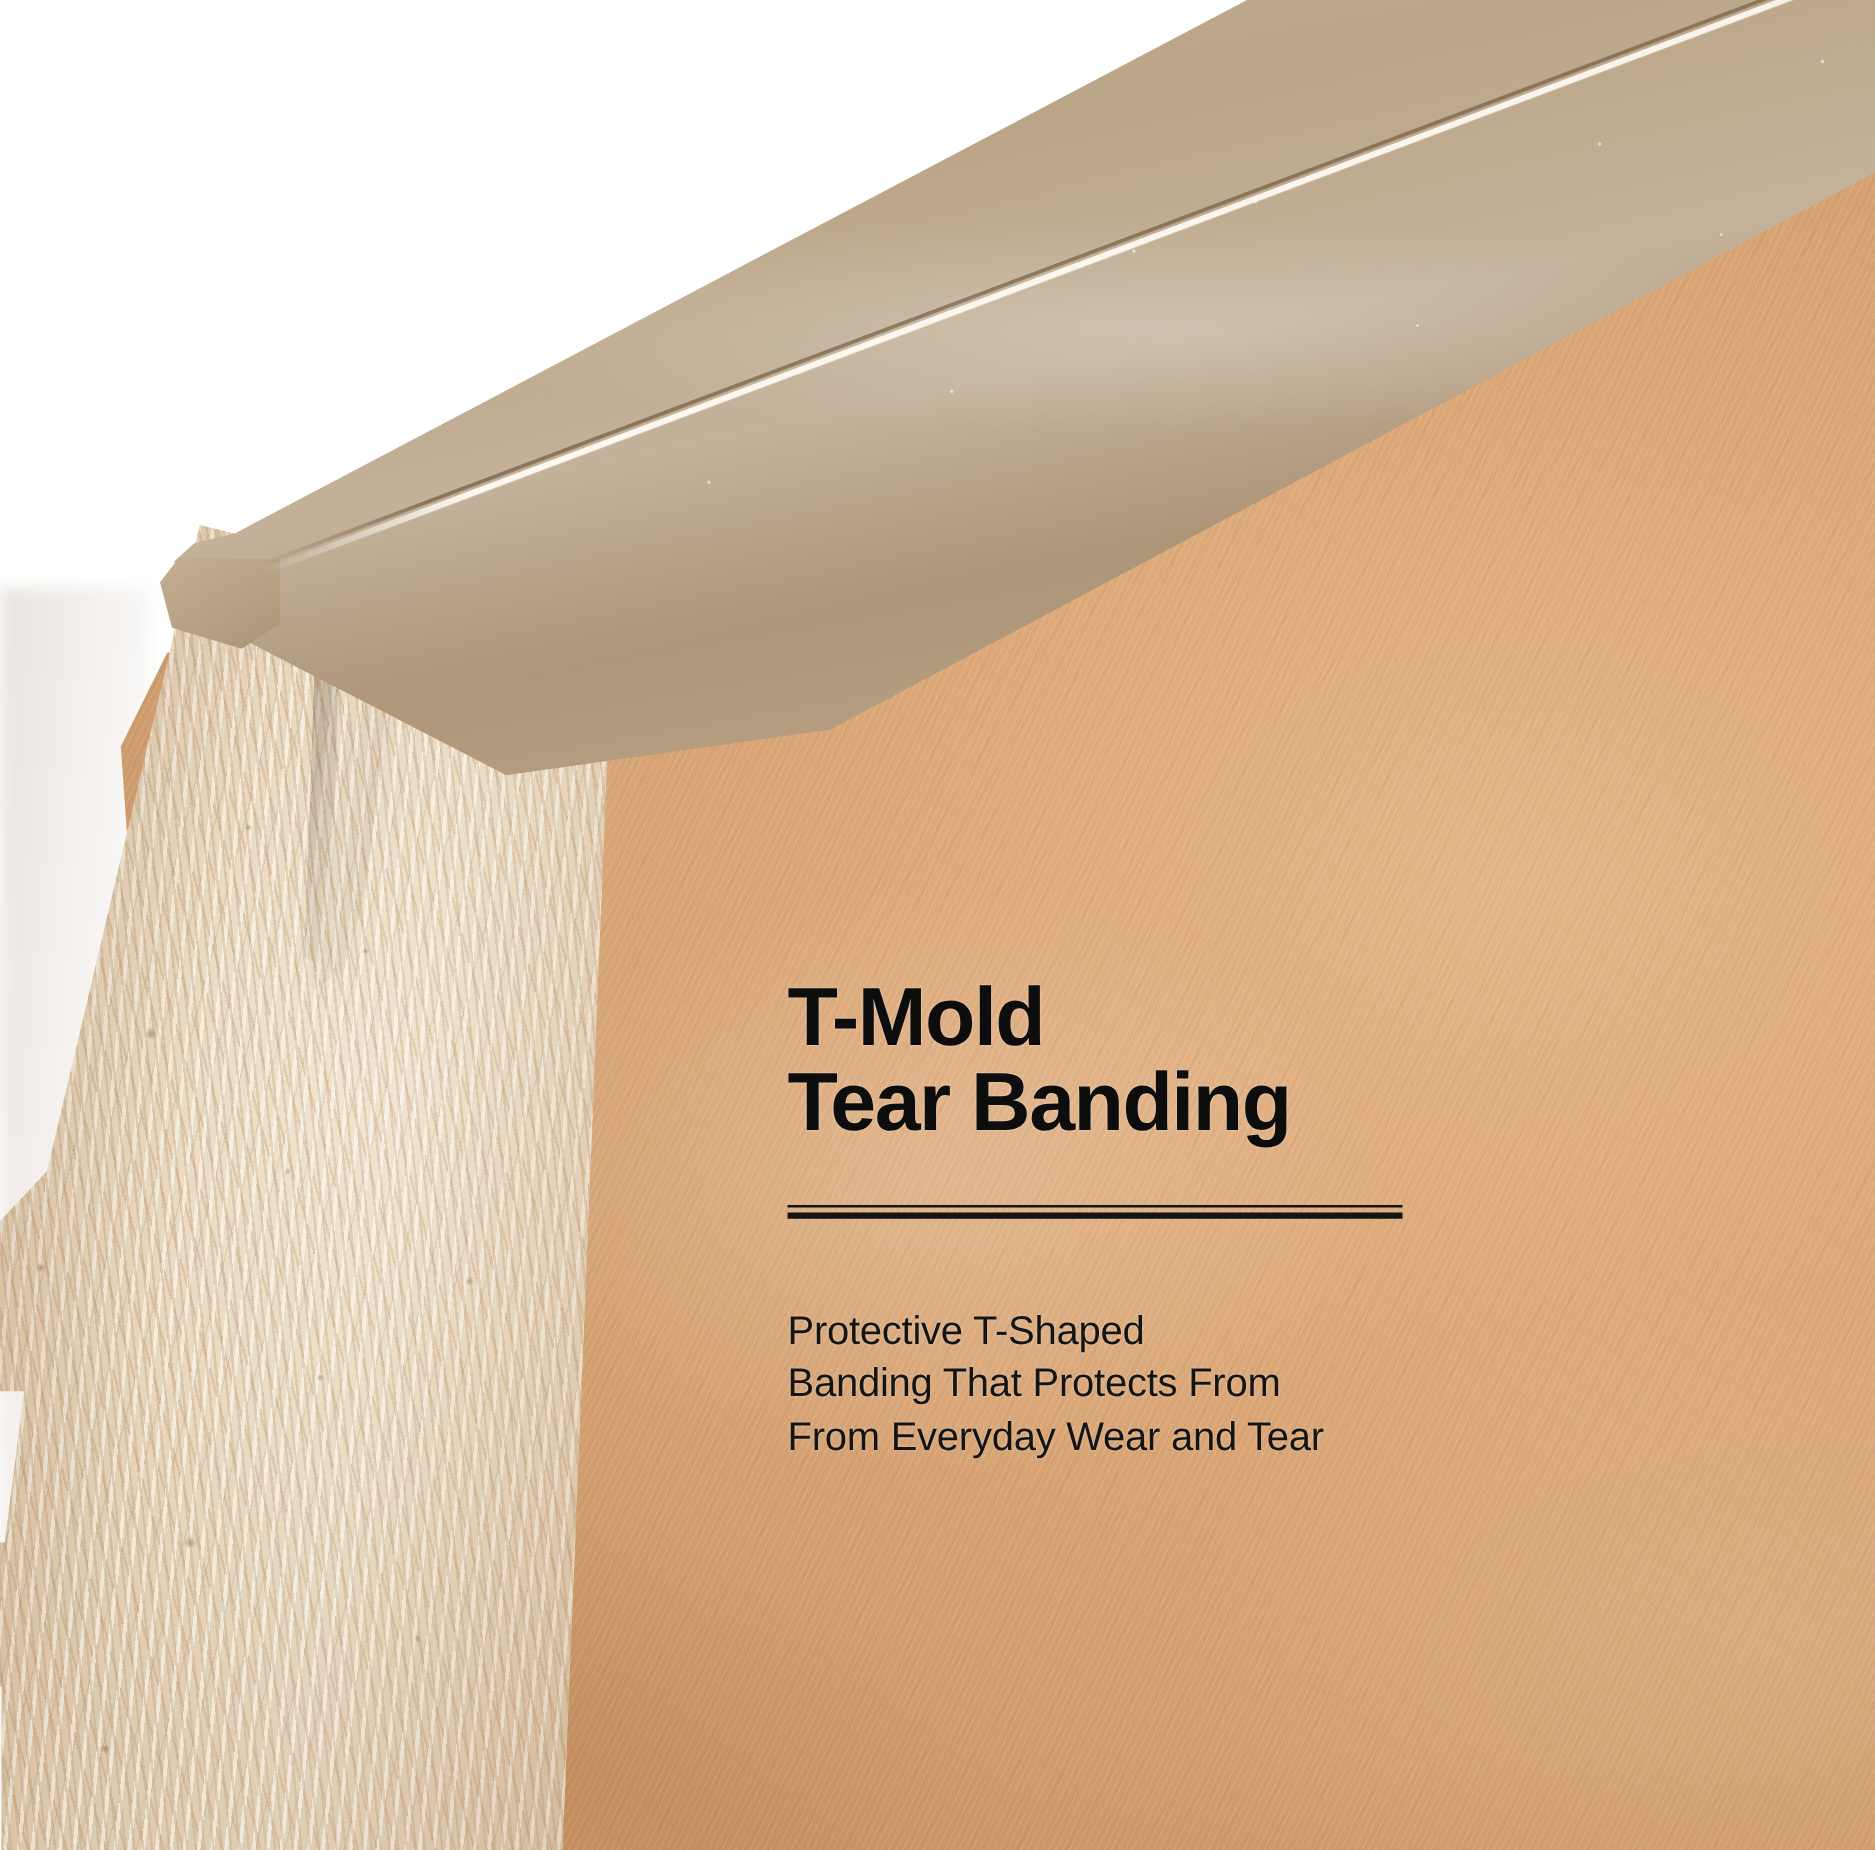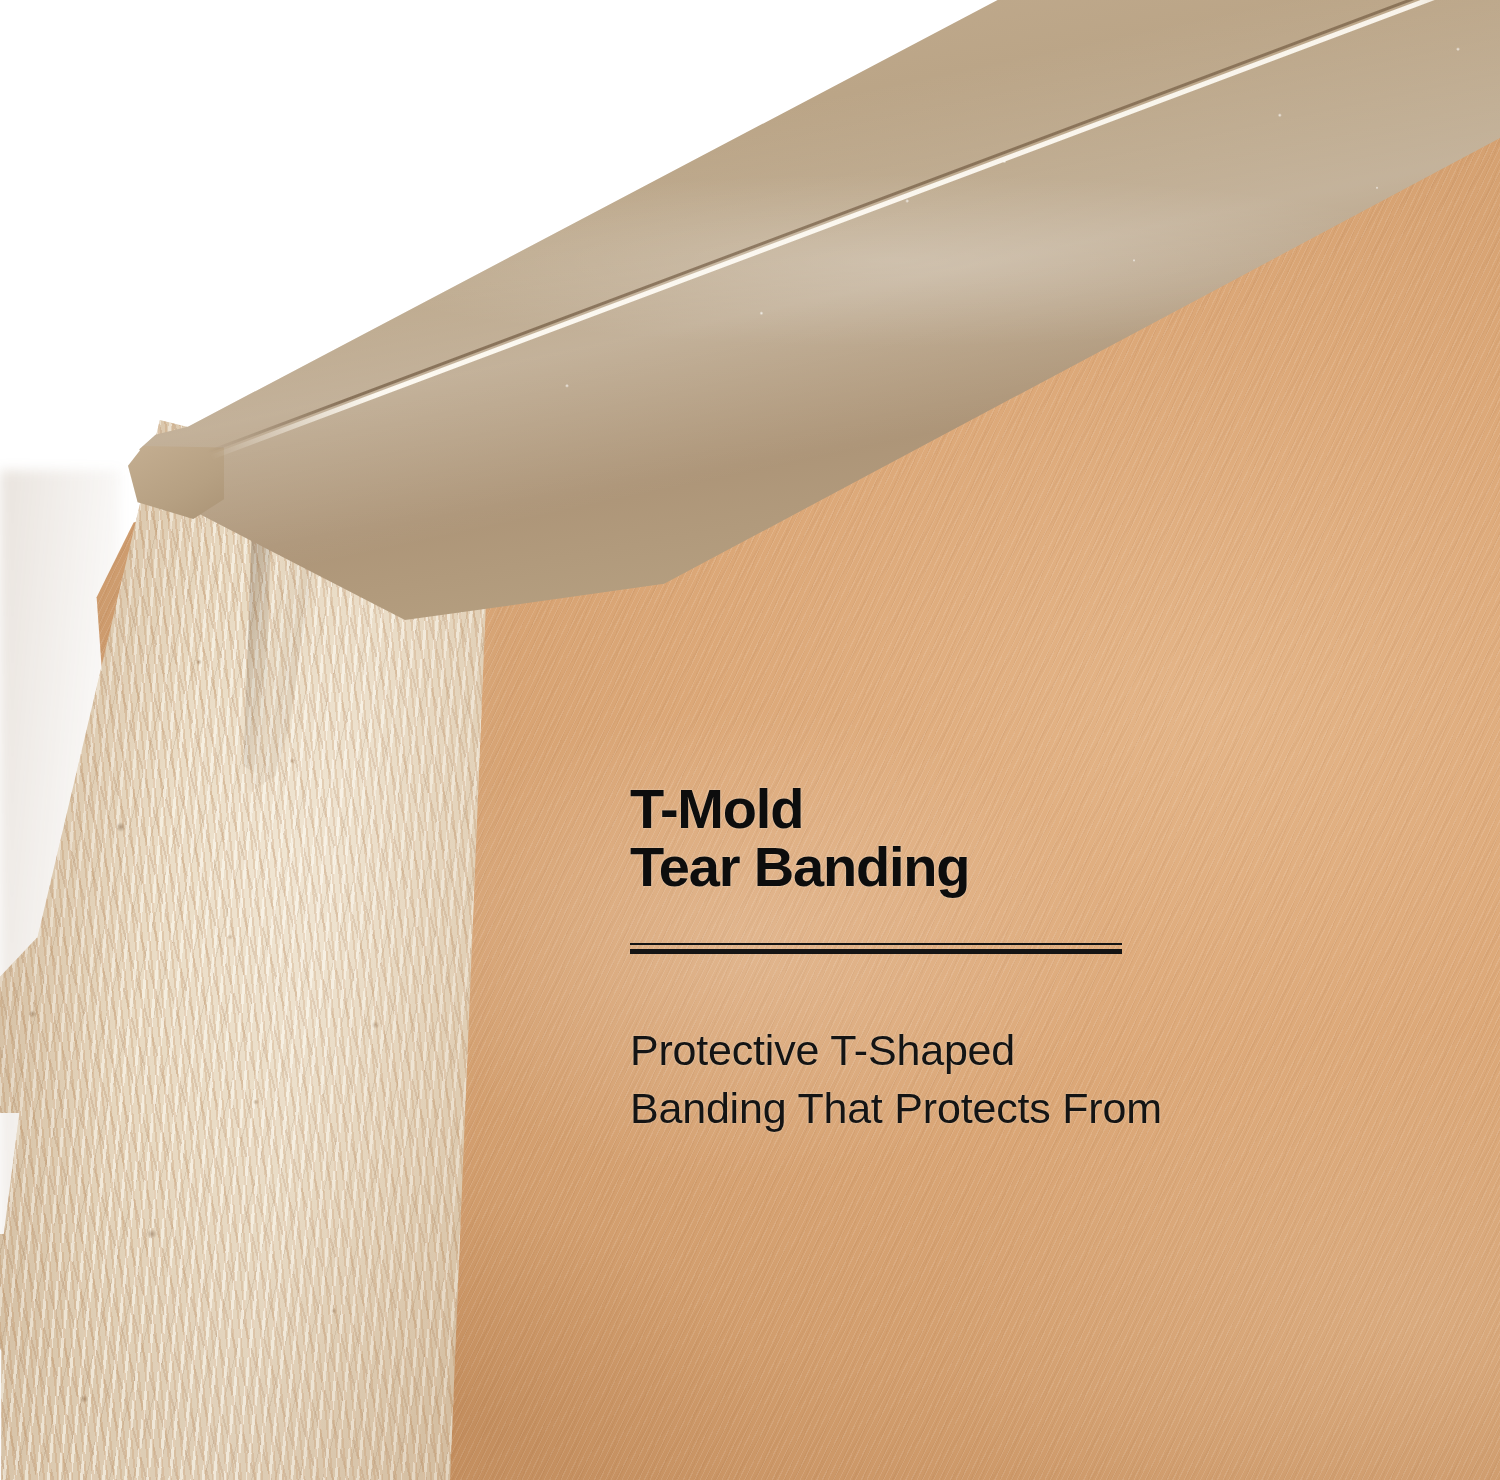--- a/index.html
+++ b/index.html
@@ -269,41 +269,41 @@
     position:absolute;
     left:0; top:470px; width:120px; height:1010px;
     background:linear-gradient(95deg, rgba(120,85,50,.16), rgba(255,255,255,0) 80%);
     filter:blur(6px);
   }
 
   
   .overlay{position:absolute; left:630px; top:780px; width:840px;}
 
   .headline{
-    font-size:56px;
+    font-size:66px;
     font-weight:700;
     line-height:1.03;
     letter-spacing:-1.2px;
     color:#0D0D0D;
     margin:0;
     text-shadow:0 0 2px rgba(255,248,236,.55);
   }
   .headline .line{display:block;}
 
   .rule-wrap{
     margin-top:48px;
     width:492px;
   }
   .rule-top{height:2px;background:#141414;}
   .rule-gap{height:4px;}
   .rule-bot{height:5px;background:#141414;}
 
   .subcopy{
     margin-top:68px;
-    font-size:43px;
+    font-size:32px;
     font-weight:400;
     line-height:1.33;
     letter-spacing:-0.2px;
     color:#141414;
     text-shadow:0 0 2px rgba(255,248,236,.45);
   }
   .subcopy .line{display:block;}
 </style>
 </head>
 <body>
@@ -348,17 +348,18 @@
 
     <div class="rule-wrap">
       <div class="rule-top"></div>
       <div class="rule-gap"></div>
       <div class="rule-bot"></div>
     </div>
 
     <div class="subcopy">
       <span class="line">Protective T-Shaped</span>
       <span class="line">Banding That Protects From</span>
+      <span class="line">From Everyday Wear and Tear</span>
     </div>
 
   </div>
 
 </div>
 
 </body></html>

